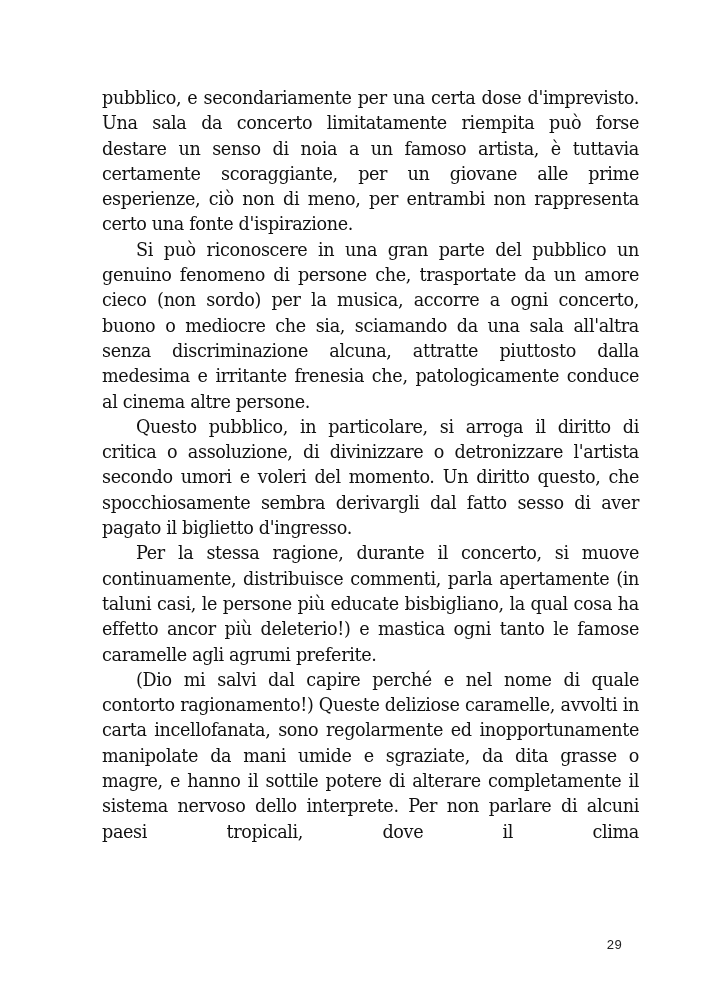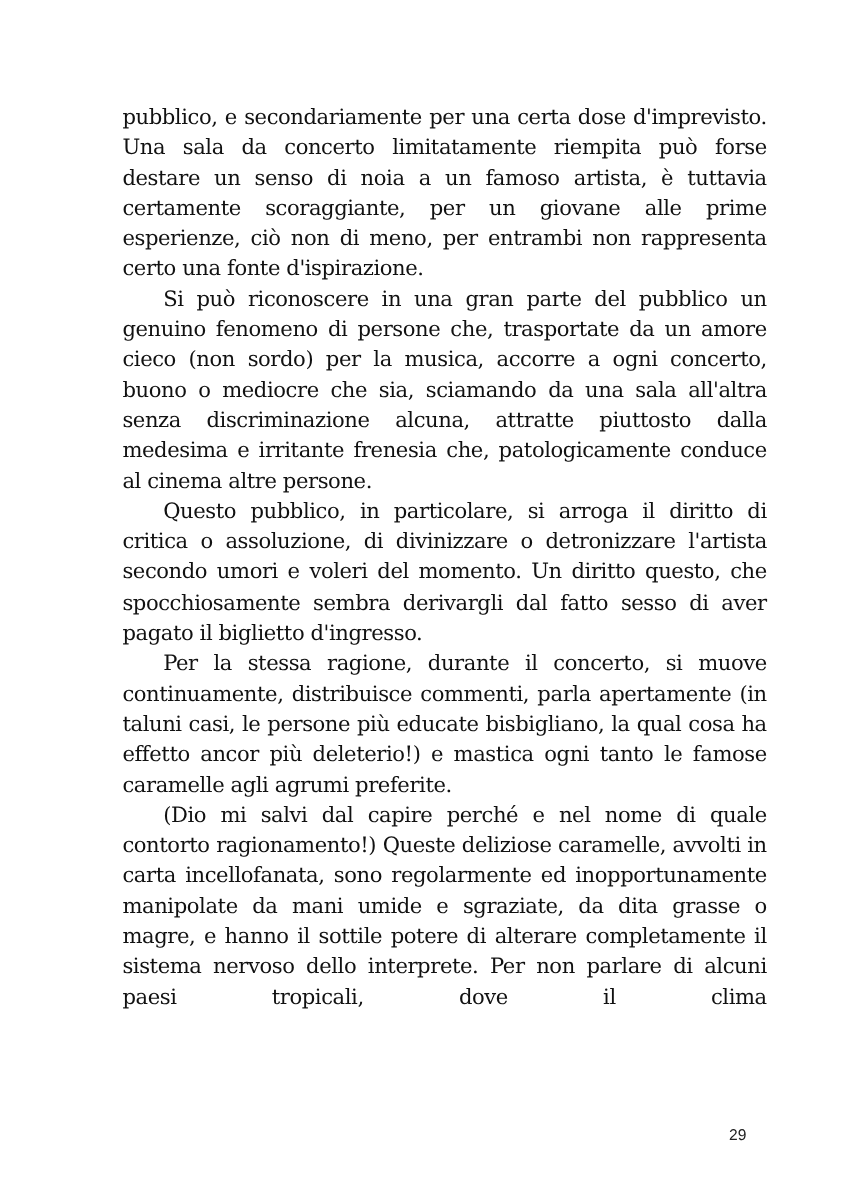--- a/index.html
+++ b/index.html
@@ -32,21 +32,21 @@
     text-align-last: left;
     hyphens: none;
   }
   .para.indent {
     text-indent: 34px;
   }
   .page-number {
     position: absolute;
     right: 84px;
     top: 938px;
-    font-family: Liberation Sans, sans-serif;
+    font-family: Liberation Mono, monospace;
     font-size: 13px;
     color: #222222;
   }
 </style>
 </head>
 <body>
 
 <div class="page">
   <p class="para">pubblico, e secondariamente per una certa dose d'imprevisto. Una sala da concerto limitatamente riempita può forse destare un senso di noia a un famoso artista, è tuttavia certamente scoraggiante, per un giovane alle prime esperienze, ciò non di meno, per entrambi non rappresenta certo una fonte d'ispirazione.</p>
   <p class="para indent">Si può riconoscere in una gran parte del pubblico un genuino fenomeno di persone che, trasportate da un amore cieco (non sordo) per la musica, accorre a ogni concerto, buono o mediocre che sia, sciamando da una sala all'altra senza discriminazione alcuna, attratte piuttosto dalla medesima e irritante frenesia che, patologicamente conduce al cinema altre persone.</p>

